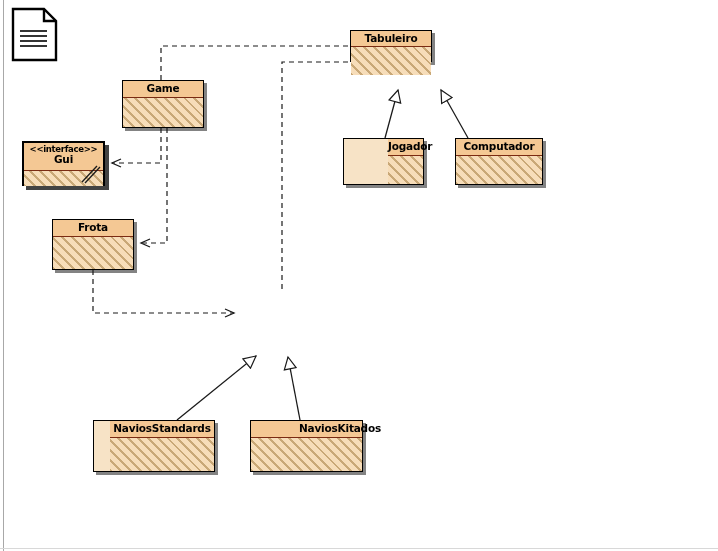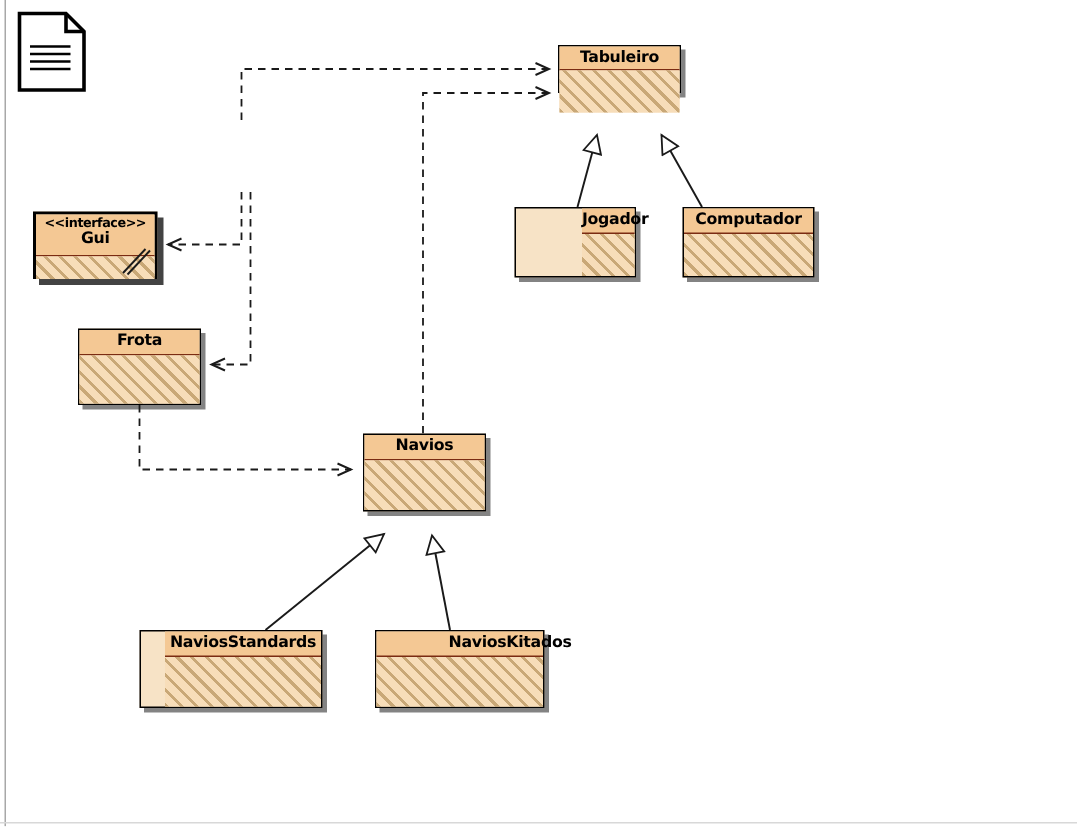--- a/index.html
+++ b/index.html
@@ -169,27 +169,33 @@
 
     <g>
       <path d="M177,420 L256,356" fill="none" stroke="#1a1a1a" stroke-width="1.3" marker-end="url(#hollowTri)"></path>
     </g>
 
     <g>
       <path d="M300,420 L288,357" fill="none" stroke="#1a1a1a" stroke-width="1.3" marker-end="url(#hollowTri)"></path>
     </g>
   </svg>
 
-  <div class="uml-class" style="left:372px; top:30px; width:82px; height:32px;">
+  <div class="uml-class" style="left:350px; top:30px; width:82px; height:32px;">
     <div class="uml-header" style="height:16px;">
       <span class="uml-name">Tabuleiro</span>
     </div>
     <div class="uml-body" style="height:28px;"></div>
   </div>
 
+  <div class="uml-class" style="left:122px; top:80px; width:82px; height:48px;">
+    <div class="uml-header" style="height:17px;">
+      <span class="uml-name">Game</span>
+    </div>
+    <div class="uml-body" style="height:29px;"></div>
+  </div>
 
   <div class="uml-class" style="left:343px; top:138px; width:81px; height:47px;padding-left:44px;">
     <div class="uml-header" style="height:17px;">
       <span class="uml-name">Jogador</span>
     </div>
     <div class="uml-body" style="height:28px;"></div>
   </div>
 
   <div class="uml-class" style="left:455px; top:138px; width:88px; height:47px;">
     <div class="uml-header" style="height:17px;">
@@ -211,26 +217,20 @@
     </div>
   </div>
 
   <div class="uml-class" style="left:52px; top:219px; width:82px; height:51px;">
     <div class="uml-header" style="height:17px;">
       <span class="uml-name">Frota</span>
     </div>
     <div class="uml-body" style="height:32px;"></div>
   </div>
 
-  <div class="uml-class" style="left:242px; top:289px; width:82px; height:52px;">
-    <div class="uml-header" style="height:17px;">
-      <span class="uml-name">Navios</span>
-    </div>
-    <div class="uml-body" style="height:33px;"></div>
-  </div>
 
   <div class="uml-class" style="left:93px; top:420px; width:122px; height:52px;padding-left:16px;">
     <div class="uml-header" style="height:17px;">
       <span class="uml-name">NaviosStandards</span>
     </div>
     <div class="uml-body" style="height:33px;"></div>
   </div>
 
   <div class="uml-class" style="left:250px; top:420px; width:113px; height:52px;">
     <div class="uml-header" style="height:17px;padding-left:48px;">

